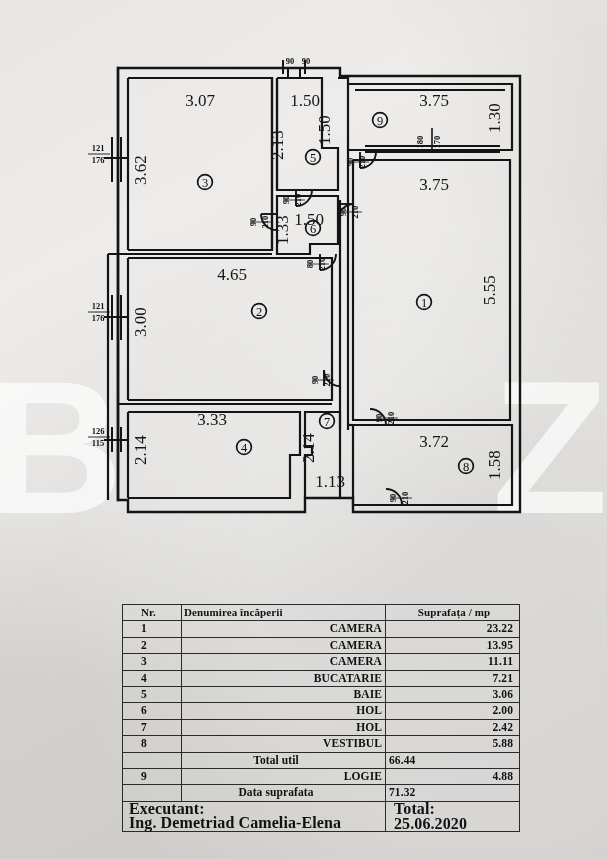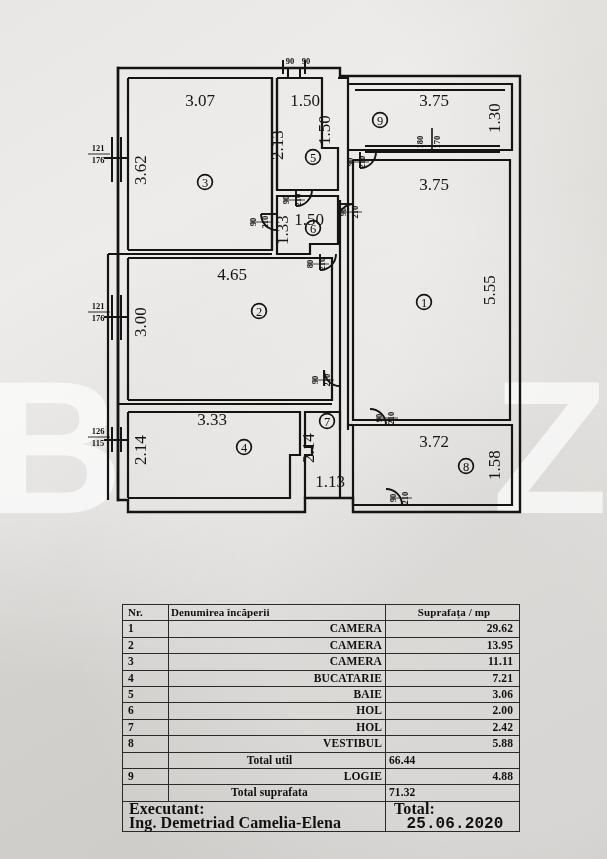--- a/index.html
+++ b/index.html
@@ -27,33 +27,33 @@
   .dim{font-family:"Liberation Serif",serif;font-size:17px;fill:#161616;font-weight:400;}
   .frac{font-family:"Liberation Serif",serif;font-size:8.5px;fill:#111;font-weight:700;}
   .rn{font-family:"Liberation Serif",serif;font-size:12.5px;fill:#0e0e0e;}
 
   
   #tablewrap{position:absolute;left:122px;top:604px;width:398px;}
   table{border-collapse:collapse;width:100%;
         font-family:"Liberation Serif",serif;color:#111;}
   table td,table th{border:1px solid #2a2a2a;padding:0 3px;height:15.4px;
         font-size:11.5px;font-weight:700;line-height:15.4px;letter-spacing:.1px;}
-  .c-nr{width:34px;text-align:left;padding-left:5px;margin-left:36px;}
+  .c-nr{width:34px;text-align:left;padding-left:18px;margin-left:36px;}
   .c-name{text-align:right;padding-left:14px;}
   .c-area{width:124px;text-align:right;padding-right:6px;}
   thead th{font-weight:700;font-size:11px;}
   thead .c-name{text-align:left;padding-left:2px;}
   thead .c-area{text-align:center;padding-right:0;}
   .tot td{text-align:left;padding-right:6px;}
   .tot .lbl{text-align:center;padding-right:18px;}
   .blank{}
   tfoot td{height:18px;font-size:16px;vertical-align:top;}
   .exec{text-align:left;padding-left:6px;line-height:14px;}
   .data{text-align:left;padding-left:8px;line-height:14px;}
-  .data .val{display:block;text-align:center;padding-top:1px;font-family:Liberation Mono, monospace;}
+  .data .val{display:block;padding-top:1px;}
 </style>
 </head>
 <body>
 
 <div class="grain"></div>
 
 <div class="wm" id="wm-b">B</div>
 <div class="wm" id="wm-z">Z</div>
 
 <div id="plan">
@@ -281,21 +281,21 @@
     <tr>
       <th class="c-nr">Nr.</th>
       <th class="c-name">Denumirea încăperii</th>
       <th class="c-area">Suprafața / mp</th>
     </tr>
   </thead>
   <tbody>
     <tr>
       <td class="c-nr">1</td>
       <td class="c-name">CAMERA</td>
-      <td class="c-area">29.62</td>
+      <td class="c-area">23.22</td>
     </tr>
     <tr>
       <td class="c-nr">2</td>
       <td class="c-name">CAMERA</td>
       <td class="c-area">13.95</td>
     </tr>
     <tr>
       <td class="c-nr">3</td>
       <td class="c-name">CAMERA</td>
       <td class="c-area">11.11</td>
@@ -330,21 +330,21 @@
       <td class="lbl">Total util</td>
       <td class="c-area">66.44</td>
     </tr>
     <tr>
       <td class="c-nr">9</td>
       <td class="c-name">LOGIE</td>
       <td class="c-area">4.88</td>
     </tr>
     <tr class="tot">
       <td class="c-nr blank"></td>
-      <td class="lbl">Total suprafata</td>
+      <td class="lbl">Data suprafata</td>
       <td class="c-area">71.32</td>
     </tr>
   </tbody>
   <tfoot>
     <tr>
       <td class="exec" colspan="2">
         <div>Executant:</div>
         <div>Ing. Demetriad Camelia-Elena</div>
       </td>
       <td class="data">

